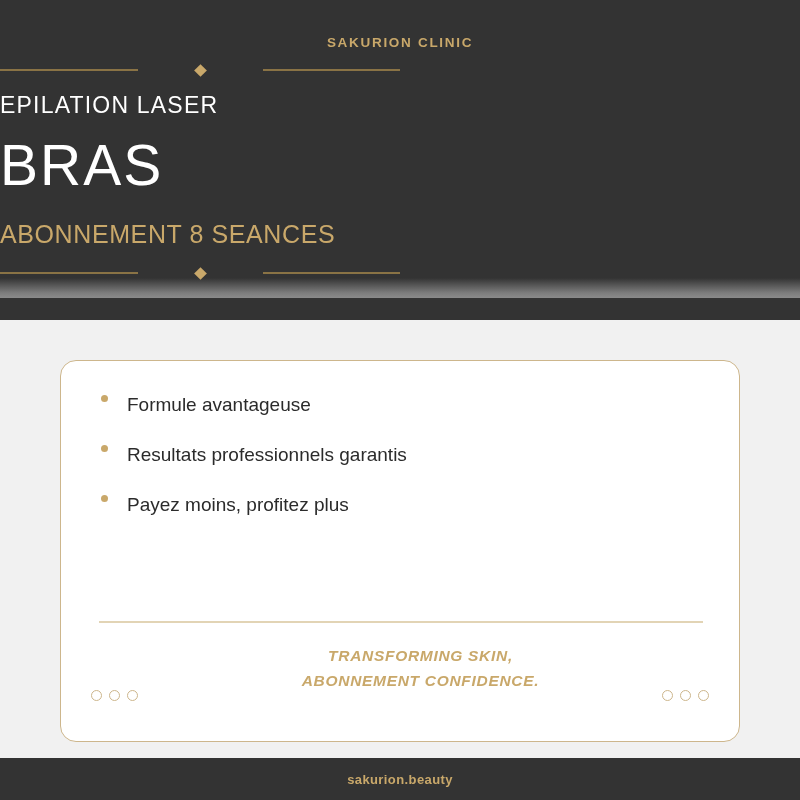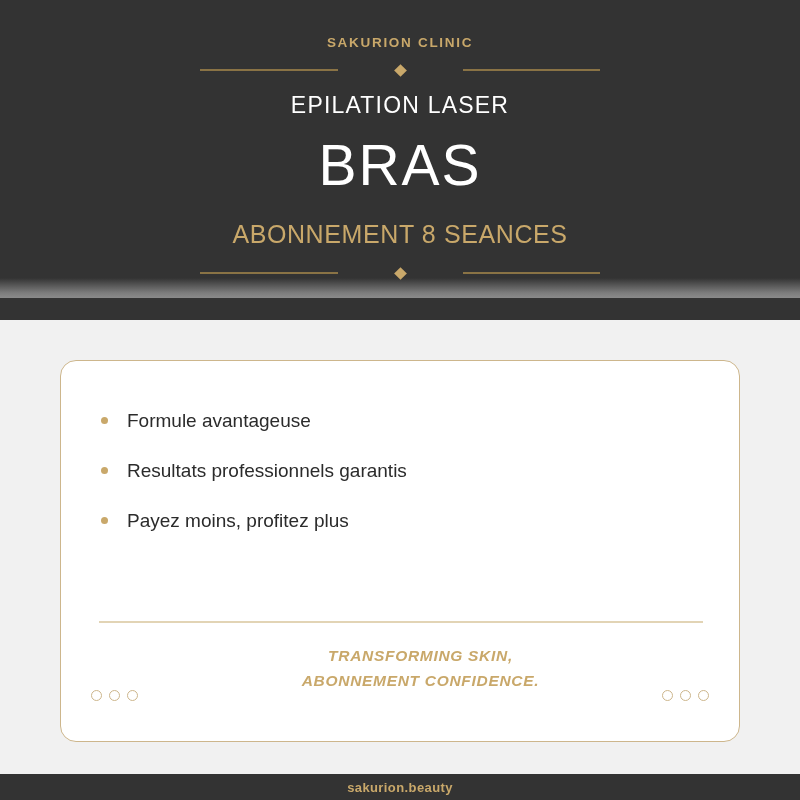--- a/index.html
+++ b/index.html
@@ -24,21 +24,20 @@
   }
 
   
   .header {
     position: relative;
     height: 278px;
     background: #333333;
     flex: none;
     display: flex;
     flex-direction: column;
-    align-items: center;
     box-sizing: border-box;
     padding-top: 36px;
   }
 
   .brand {
     font-size: 13.5px;
     font-weight: bold;
     letter-spacing: 1.7px;
     color: #c9a86a;
     text-align: center;
@@ -127,21 +126,21 @@
     padding: 34px 38px 0 38px;
   }
 
   .benefits {
     list-style: none;
     margin: 0;
     padding: 0;
   }
   .benefit {
     display: flex;
-    align-items: center;
+    align-items: flex-start;
     height: 50px;
   }
   .benefit .dot {
     width: 7px;
     height: 7px;
     border-radius: 50%;
     background: #c9a86a;
     flex: none;
     margin-left: 2px;
     margin-right: 19px;
@@ -188,21 +187,21 @@
     width: 11px;
     height: 11px;
     border: 1.5px solid #cdb68c;
     border-radius: 50%;
     box-sizing: border-box;
   }
 
   
   .footer {
     flex: none;
-    height: 26px;
+    height: 42px;
     background: #333333;
     display: flex;
     align-items: center;
     justify-content: center;
   }
   .footer-text {
     font-size: 13px;
     font-weight: bold;
     letter-spacing: 0.4px;
     color: #c9a86a;

